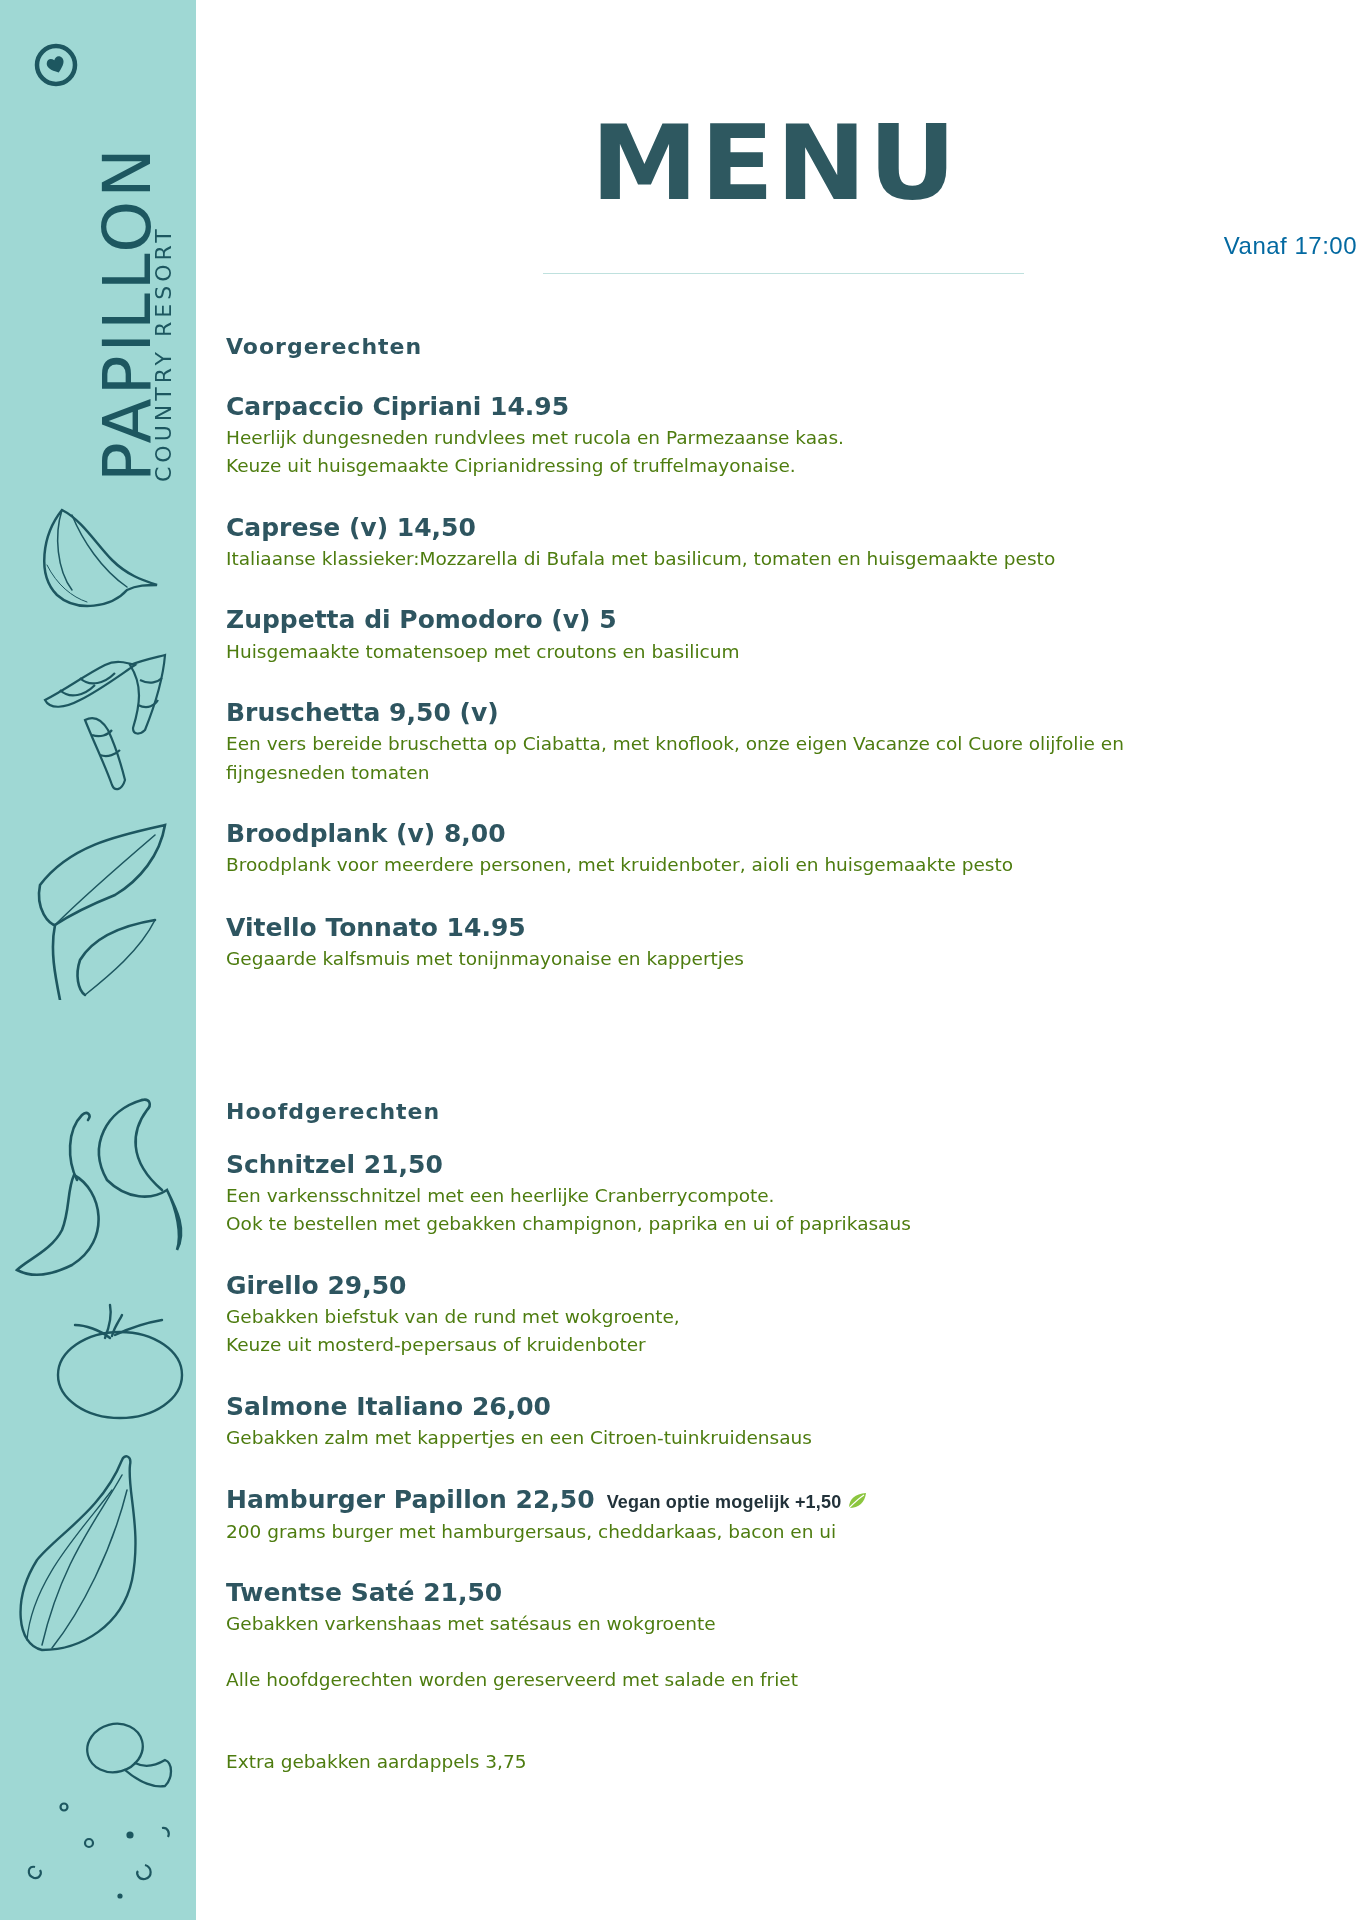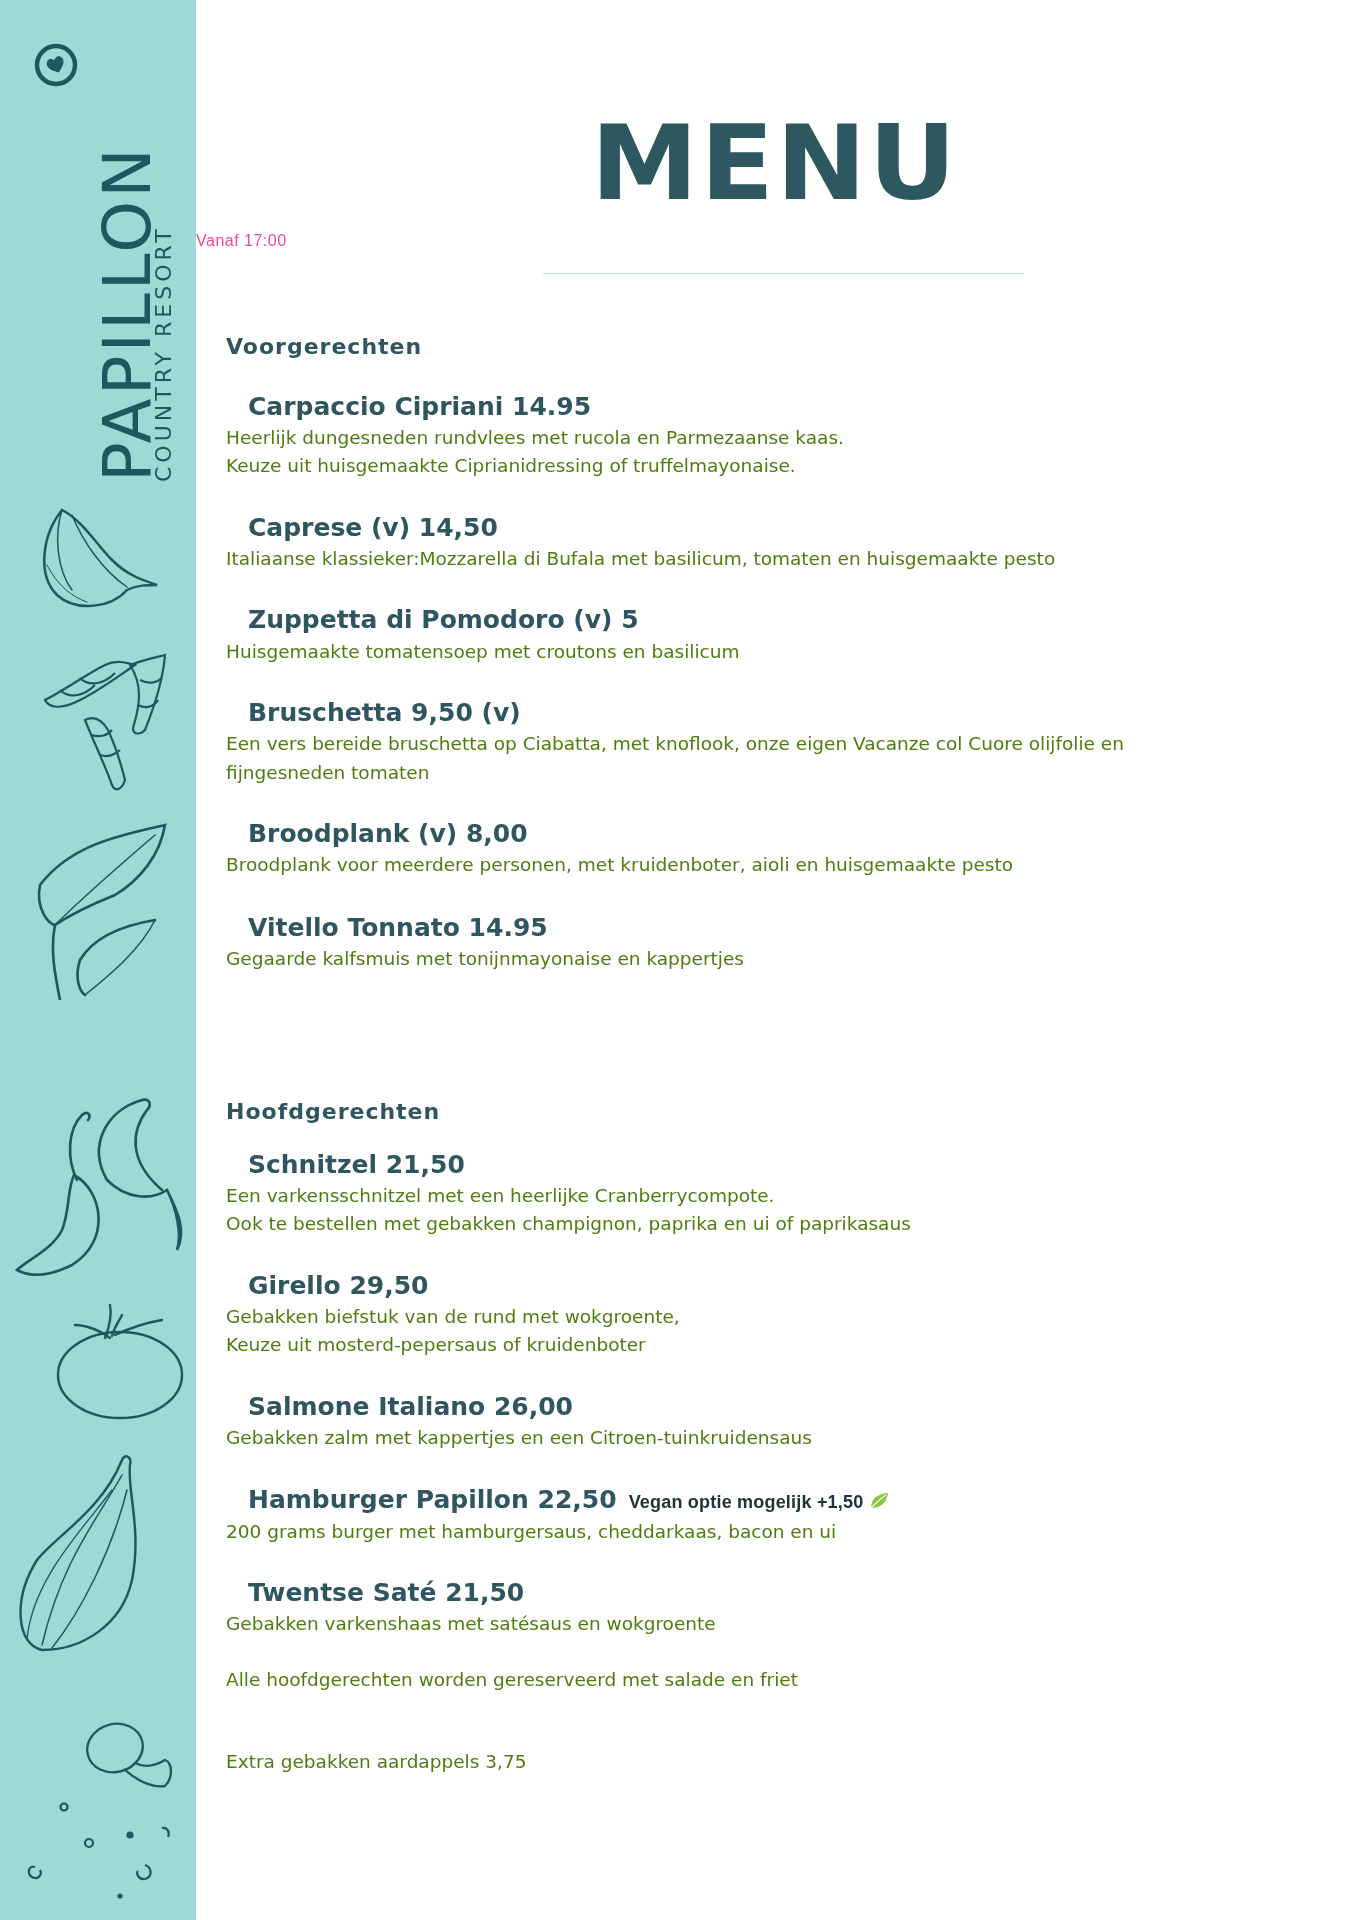--- a/index.html
+++ b/index.html
@@ -37,36 +37,36 @@
   .brand-mark { position: absolute; left: 33px; top: 42px; width: 46px; height: 46px; }
   .illus { position: absolute; }
   .main { position: absolute; left: 196px; top: 7px; width: 1172px; height: 1920px; }
   .title {
     position: absolute; left: 0; width: 1161px; top: 103px; text-align: center;
     font-family: "DejaVu Sans", sans-serif; font-weight: 700;
     font-size: 108px; letter-spacing: 2px; color: #2e5860; line-height: 1;
     transform: translateX(-2px) scaleY(0.95);
   }
   .subtitle {
-    position: absolute; left: 0; width: 1161px; top: 225px; text-align: left;
-    font-size: 16px; color: #ec4899; letter-spacing: 0.5px;
+    position: absolute; left: 0; width: 1161px; top: 225px; text-align: right;
+    font-size: 24px; color: #0369a1; letter-spacing: 0.5px;
   }
   .divider {
     position: absolute; left: 347px; top: 266px; width: 481px; height: 1px;
     background: #bfe1de;
   }
   .abs { position: absolute; left: 30px; white-space: nowrap; }
   .section-heading {
     font-family: "DejaVu Sans", sans-serif;
     font-size: 22px; font-weight: 600; letter-spacing: 1px; color: #2e5560;
     line-height: 40px;
   }
   .item-title {
     font-family: "DejaVu Sans", sans-serif;
-    font-size: 25px; font-weight: 600; color: #2e5560; line-height: 30px; margin-left: 22px;
+    font-size: 25px; font-weight: 600; color: #2e5560; line-height: 30px;
   }
   .item-desc {
     font-family: "DejaVu Sans", sans-serif;
     font-size: 18.5px; color: #4d7c0f; line-height: 28px;
   }
   .vegan {
     font-family: Liberation Sans, sans-serif;
     font-size: 18px; font-weight: 700; color: #22323a;
     margin-left: 12px; letter-spacing: 0.2px;
   }

